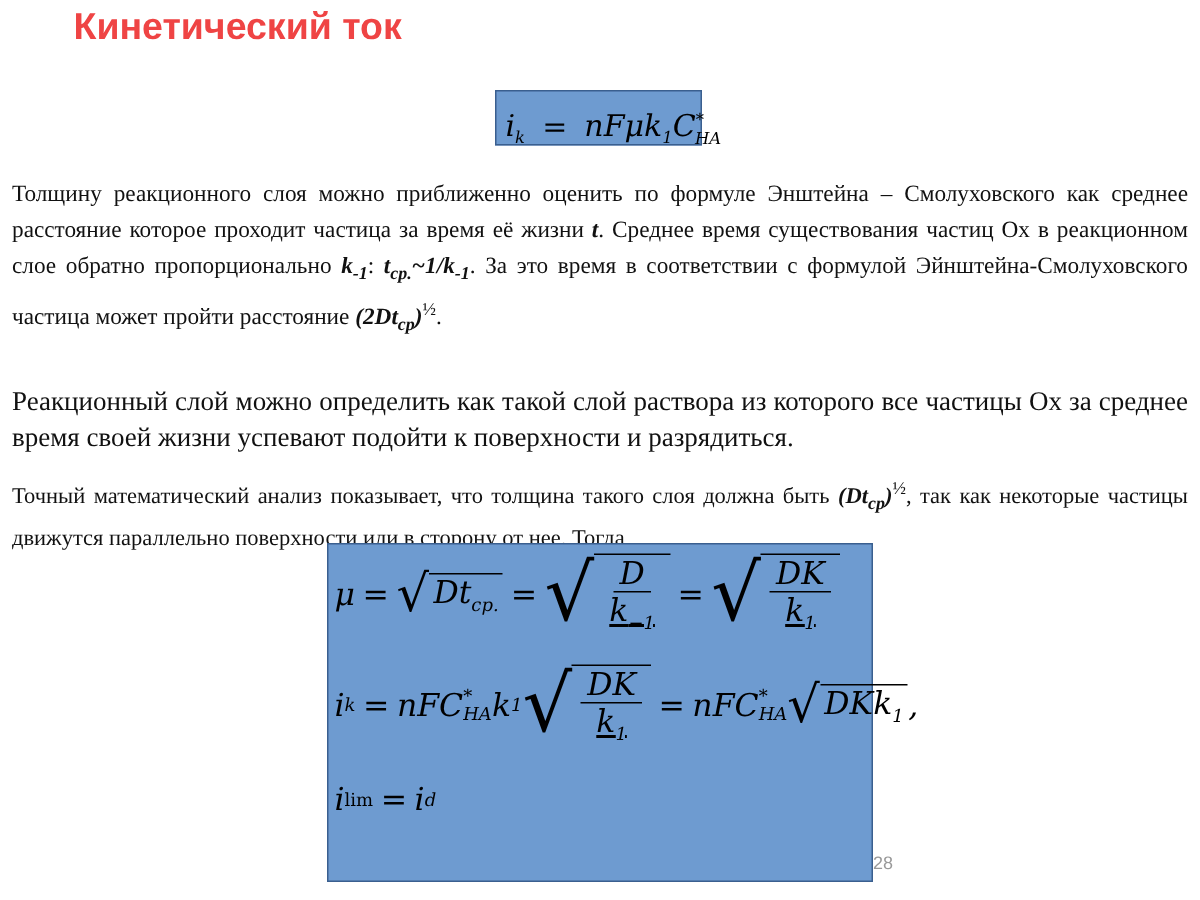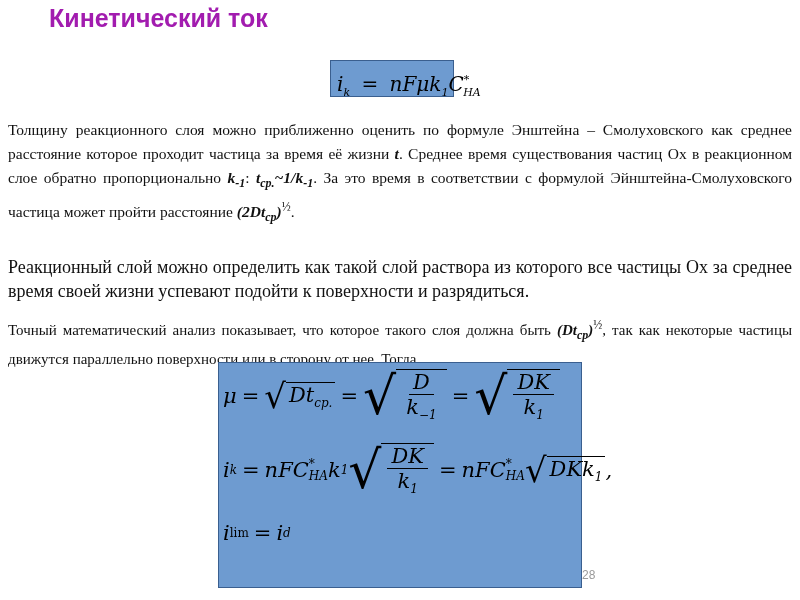--- a/index.html
+++ b/index.html
@@ -1,32 +1,32 @@
 <!DOCTYPE html>
 <html><head>
 <meta charset="utf-8">
 <style>
   html, body { margin:0; padding:0; }
   body { width:800px; height:600px; background:#ffffff; position:relative; overflow:hidden; font-family:"Liberation Serif", serif; color:#111; }
-  .title { position:absolute; left:49px; top:4px; font-family:"Liberation Sans", sans-serif; font-weight:bold; font-size:25px; color:#a21caf; }
-  .formula-top { position:absolute; left:330px; top:60px; width:124px; height:37px; background:#6e9bd0; border:1px solid #3a5f8f; box-sizing:border-box; font-family:"DejaVu Serif", serif; font-style:italic; font-size:20px; line-height:37px; padding-left:6px; color:#000; white-space:nowrap; }
+  .title { position:absolute; left:49px; top:4px; font-family:"Liberation Sans", sans-serif; font-weight:bold; font-size:25px; color:#ef4444; }
+  .formula-top { position:absolute; left:330px; top:60px; width:138px; height:37px; background:#6e9bd0; border:1px solid #3a5f8f; box-sizing:border-box; font-family:"DejaVu Serif", serif; font-style:italic; font-size:20px; line-height:37px; padding-left:6px; color:#000; white-space:nowrap; }
   .formula-top sub, .formula-top sup { font-size:11px; }
   .para { position:absolute; left:8px; width:784px; font-size:15.5px; line-height:24px; text-align:justify; color:#111; }
   .p1 { top:118px; }
   .p2 { top:255px; font-size:18px; }
   .p3 { top:313px; font-size:15px; }
   .para .b { font-weight:bold; font-style:italic; }
   .formula-box { position:absolute; left:218px; top:362px; width:364px; height:226px; background:#6e9bd0; border:1px solid #3a5f8f; box-sizing:border-box; font-family:"DejaVu Serif", serif; font-style:italic; color:#000; }
   .eq { position:absolute; left:4px; font-size:21px; white-space:nowrap; display:flex; align-items:center; }
   .eq1 { top:6px; }
   .eq2 { top:80px; }
   .eq3 { top:158px; }
   .frac { display:inline-flex; flex-direction:column; align-items:center; margin:0 3px; vertical-align:middle; }
   .frac .num { border-bottom:1.5px solid #000; padding:0 4px; }
-  .frac .den { padding:0 4px; }
+  .frac .den { padding:0 4px;text-decoration:underline; }
   .sqrt { display:inline-flex; align-items:center; }
   .sqrt .rad { font-style:normal; font-size:34px; line-height:1; }
   .sqrt .over { border-top:1.5px solid #000; padding:0 3px; }
   .op { font-style:normal; margin:0 5px; }
   sub, sup { font-size:12px; }
   .page-num { position:absolute; left:582px; top:568px; font-family:"Liberation Sans", sans-serif; font-size:12px; color:#9a9a9a; }
 </style>
 </head>
 <body>
 
@@ -38,21 +38,21 @@
   <span>nFμk</span><sub>1</sub><span>C</span><sup>*</sup><sub style="margin-left:-6px">HA</sub>
 </div>
 
 <div class="para p1">
   <span>Толщину реакционного слоя можно приближенно оценить по формуле Энштейна – Смолуховского как среднее расстояние которое проходит частица за время её жизни </span><span class="b">t</span><span>. Среднее время существования частиц Ох в реакционном слое обратно пропорционально </span><span class="b">k</span><sub class="b">-1</sub><span>: </span><span class="b">t</span><sub class="b">cp.</sub><span class="b">~1/k</span><sub class="b">-1</sub><span>. За это время в соответствии с формулой Эйнштейна-Смолуховского частица может пройти расстояние </span><span class="b">(2Dt</span><sub class="b">cp</sub><span class="b">)</span><sup>½</sup><span>.</span>
 </div>
 
 <div class="para p2">Реакционный слой можно определить как такой слой раствора из которого все частицы Ох за среднее время своей жизни успевают подойти к поверхности и разрядиться.</div>
 
 <div class="para p3">
-  <span>Точный математический анализ показывает, что которое такого слоя должна быть </span><span class="b">(Dt</span><sub class="b">cp</sub><span class="b">)</span><sup>½</sup><span>, так как некоторые частицы движутся параллельно поверхности или в сторону от нее. Тогда</span>
+  <span>Точный математический анализ показывает, что толщина такого слоя должна быть </span><span class="b">(Dt</span><sub class="b">cp</sub><span class="b">)</span><sup>½</sup><span>, так как некоторые частицы движутся параллельно поверхности или в сторону от нее. Тогда</span>
 </div>
 
 <div class="formula-box">
   <div class="eq eq1">
     <span>μ</span>
     <span class="op">=</span>
     <span class="sqrt">
         <span class="rad">√</span>
         <span class="over"><span>Dt</span><sub>cp.</sub></span>
       </span>

